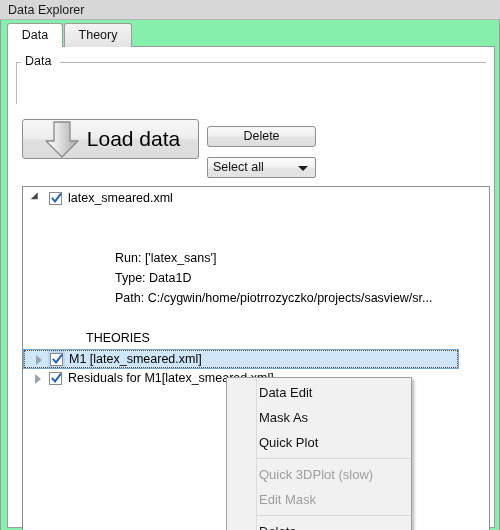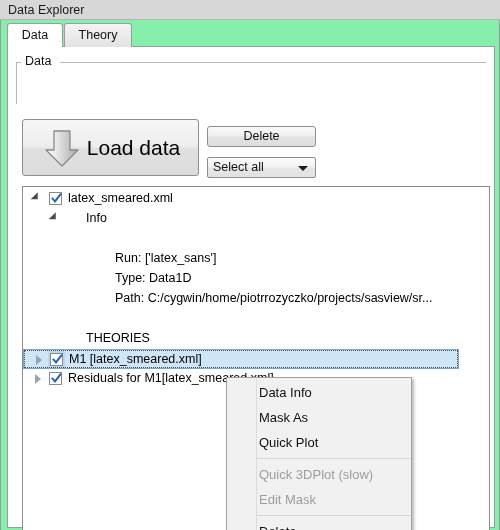--- a/index.html
+++ b/index.html
@@ -121,21 +121,21 @@
     color: #111;
     background: #ffffff;
     padding: 0 2px;
     white-space: nowrap;
   }
 
   
   #load-data-button {
     position: absolute;
     left: 14px; top: 73px;
-    width: 177px; height: 57px;
+    width: 177px; height: 40px;
     background: linear-gradient(to bottom, #f7f7f7 0%, #ededed 48%, #e0e0e0 52%, #dcdcdc 100%);
     border: 1px solid #8f8f8f;
     border-radius: 3px;
     box-sizing: border-box;
     cursor: default;
     display: flex;
     align-items: center;
     justify-content: center;
   }
   #load-data-button .dl-icon {
@@ -363,24 +363,20 @@
     <div id="tree-panel">
         <div class="tree-row" style="top: 2px;">
           <span class="arrow-expanded" style="left: 8px;"></span>
           <span class="tree-checkbox" style="left: 26px;">
             <svg width="13" height="13" viewBox="0 0 13 13">
               <path d="M2.5 6.6 L5 9.4 L10.4 2.4" fill="none" stroke="#2361b8" stroke-width="1.9" stroke-linecap="square"></path>
             </svg>
           </span>
           <span class="row-text" style="left: 45px;">latex_smeared.xml</span>
         </div>
-        <div class="tree-row" style="top: 22px;">
-          <span class="arrow-expanded" style="left: 26px;"></span>
-          <span class="row-text" style="left: 63px;">Info</span>
-        </div>
         <div class="tree-row" style="top: 62px;">
           <span class="row-text" style="left: 92px;">Run: ['latex_sans']</span>
         </div>
         <div class="tree-row" style="top: 82px;">
           <span class="row-text" style="left: 92px;">Type: Data1D</span>
         </div>
         <div class="tree-row" style="top: 102px;">
           <span class="row-text" style="left: 92px;">Path: C:/cygwin/home/piotrrozyczko/projects/sasview/sr...</span>
         </div>
         <div class="tree-row" style="top: 142px;">
@@ -402,21 +398,21 @@
             <svg width="13" height="13" viewBox="0 0 13 13">
               <path d="M2.5 6.6 L5 9.4 L10.4 2.4" fill="none" stroke="#2361b8" stroke-width="1.9" stroke-linecap="square"></path>
             </svg>
           </span>
           <span class="row-text" style="left: 45px;">Residuals for M1[latex_smeared.xml]</span>
         </div>
       </div>
 
     <div id="context-menu">
       <div class="menu-gutter"></div>
-    <div class="menu-item">Data Info</div>
+    <div class="menu-item">Data Edit</div>
         <div class="menu-item">Mask As</div>
         <div class="menu-item">Quick Plot</div>
         <div class="menu-sep"></div>
         <div class="menu-item disabled">Quick 3DPlot (slow)</div>
         <div class="menu-item disabled">Edit Mask</div>
         <div class="menu-sep"></div>
         <div class="menu-item">Delete</div>
       </div>
 
   </div>

